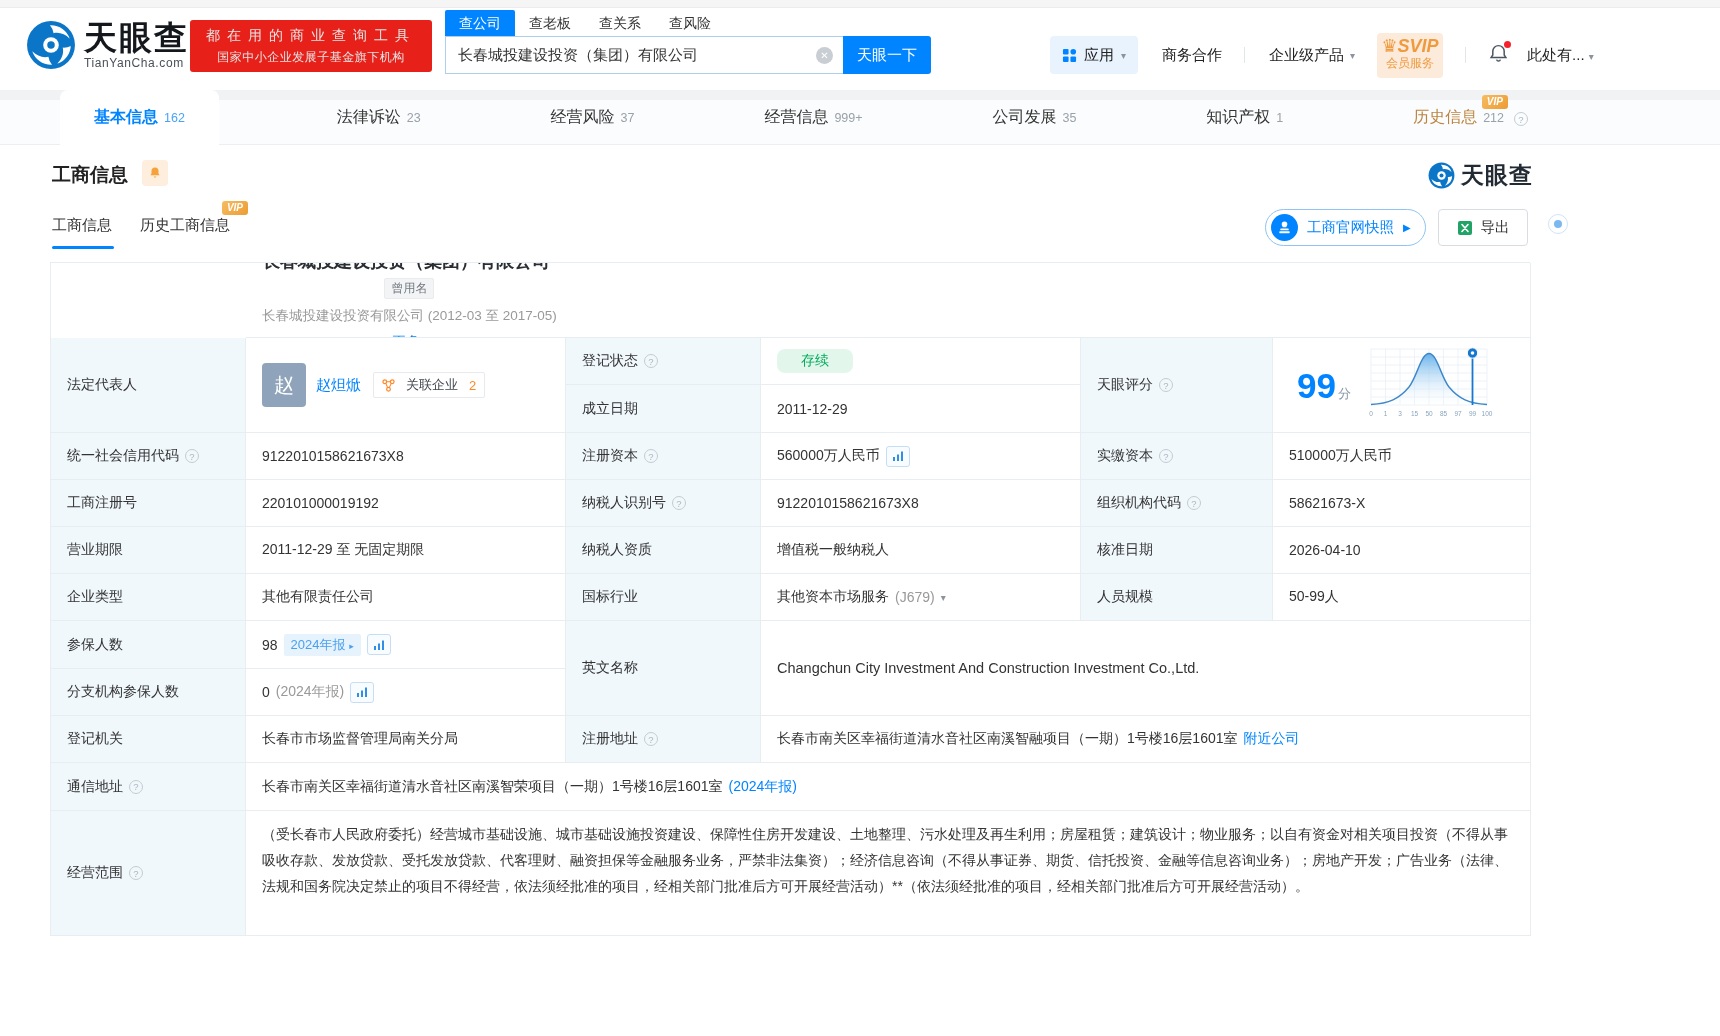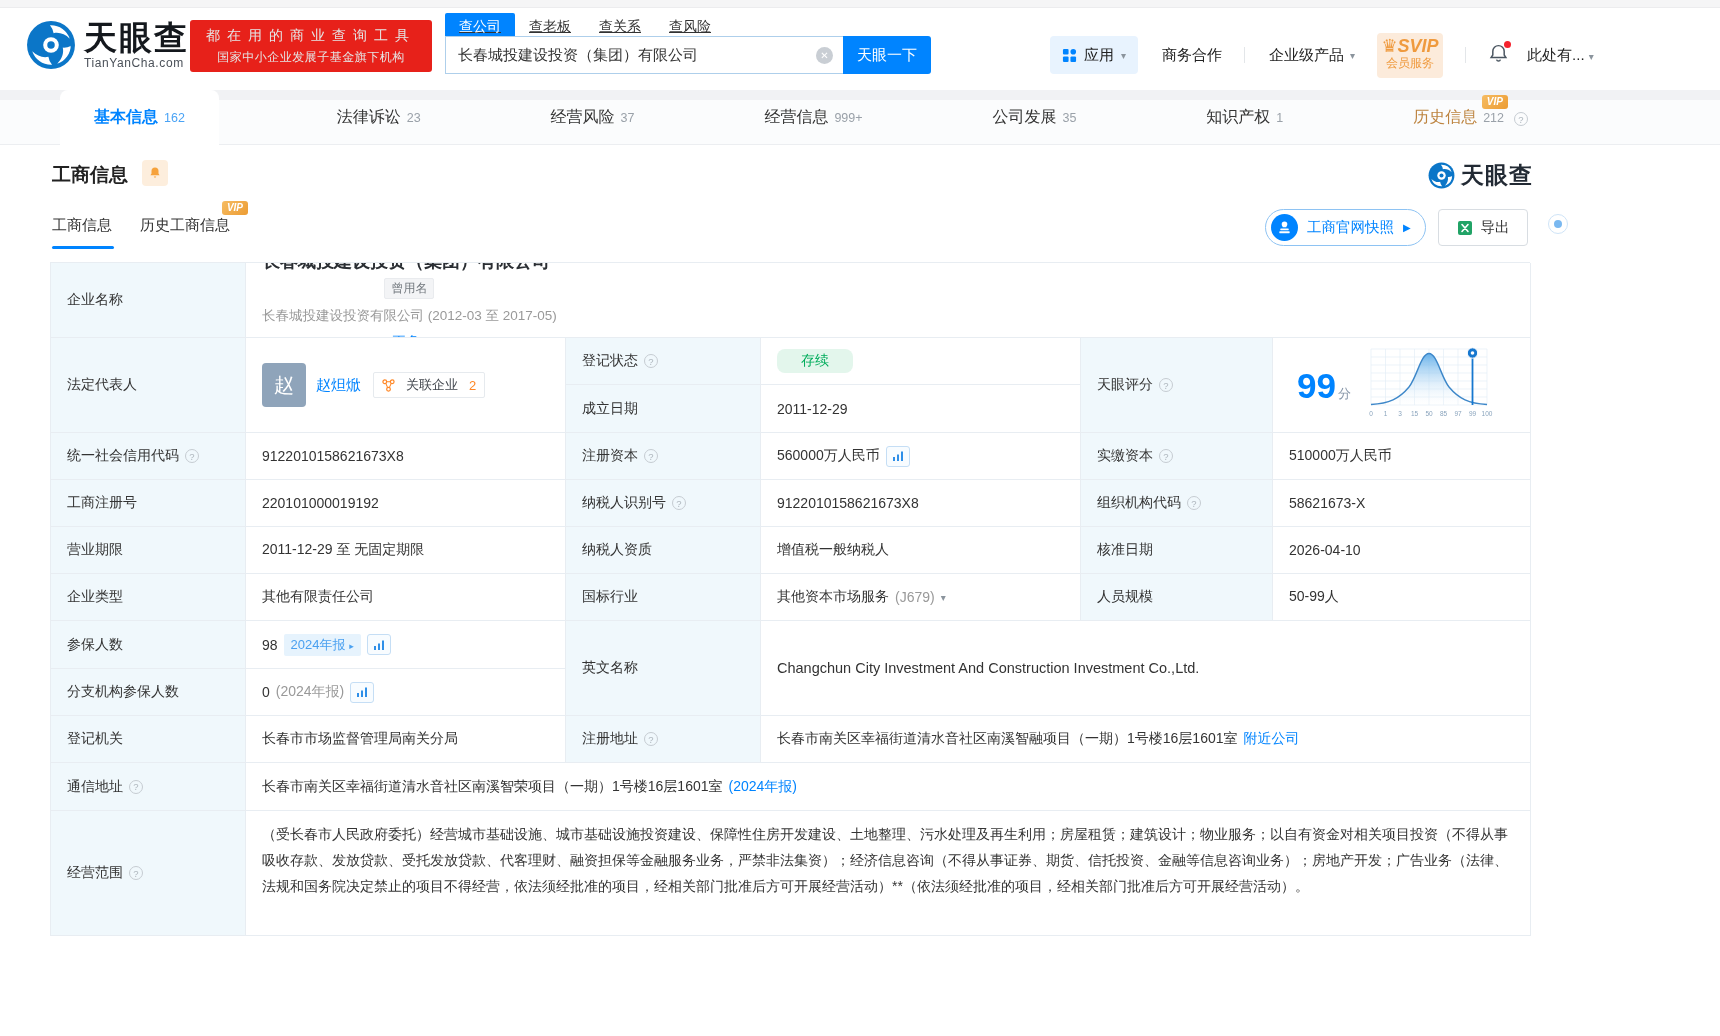--- a/index.html
+++ b/index.html
@@ -15,21 +15,21 @@
   .logo { position:absolute; left:26px; top:12px; display:flex; align-items:center; gap:8px; cursor:pointer; }
   .logo svg { width:50px; height:50px; }
   .logo-txt { display:flex; flex-direction:column; }
   .brand-cn { font-size:33px; font-weight:bold; color:#14181d; line-height:36px; letter-spacing:2px; }
   .brand-en { font-size:12px; color:#4a5058; letter-spacing:.6px; }
   .promo { position:absolute; left:190px; top:12px; width:242px; height:52px; background:#e7211a; border-radius:3px;
     color:#e5e5e5; text-align:center; padding-top:4px; }
   .promo .p1 { font-size:14px; letter-spacing:7px; line-height:22px; white-space:nowrap; }
   .promo .p2 { font-size:12px; letter-spacing:.5px; line-height:22px; white-space:nowrap; }
 
-  .search-tabs { position:absolute; left:445px; top:2px; display:flex; align-items:center; height:34px;text-decoration:underline; }
+  .search-tabs { position:absolute; left:445px; top:2px; display:flex; align-items:flex-start; height:34px; }
   .s-tab { font-size:14px; color:#333; padding:5px 14px; cursor:pointer; }
   .s-tab.active { background:#0084ff; color:#fff; border-radius:2px 2px 0 0; }
   .search-box { position:absolute; left:445px; top:28px; width:398px; height:38px; border:1px solid #aecfeb;
     border-right:none; background:#fff; display:flex; align-items:center; }
   .search-box input { border:none; outline:none; flex:1; font-size:15px; color:#333; padding:0 12px;
     font-family:"Liberation Sans","DejaVu Sans",sans-serif; }
   .clear-btn { width:17px; height:17px; border-radius:50%; background:#c9ced4; color:#fff; font-size:10px;
     display:flex; align-items:center; justify-content:center; margin-right:10px; cursor:pointer; }
   .search-btn { position:absolute; left:843px; top:28px; width:88px; height:38px; background:#0084ff; color:#fff;
     font-size:15px; border:none; border-radius:0 3px 3px 0; cursor:pointer; font-family:inherit; }
@@ -290,21 +290,20 @@
     </svg>
     <span class="txt">导出</span>
   </div>
 
   <div class="float-widget">
       <i></i>
     </div>
 
   <div class="tbl">
 
-    <div class="c lb" style="grid-area:1/1/2/2">企业名称</div>
     <div class="c vl name-cell" style="grid-area:1/2/2/7">
       <div class="cname">长春城投建设投资（集团）有限公司</div>
       <div class="former-line">
         <span class="former-tag">曾用名</span>
         <span class="gray">长春城投建设投资有限公司 (2012-03 至 2017-05)</span>
         <span class="link">更多2</span>
       </div>
     </div>
 
     <div class="c lb" style="grid-area:2/1/4/2">法定代表人</div>

